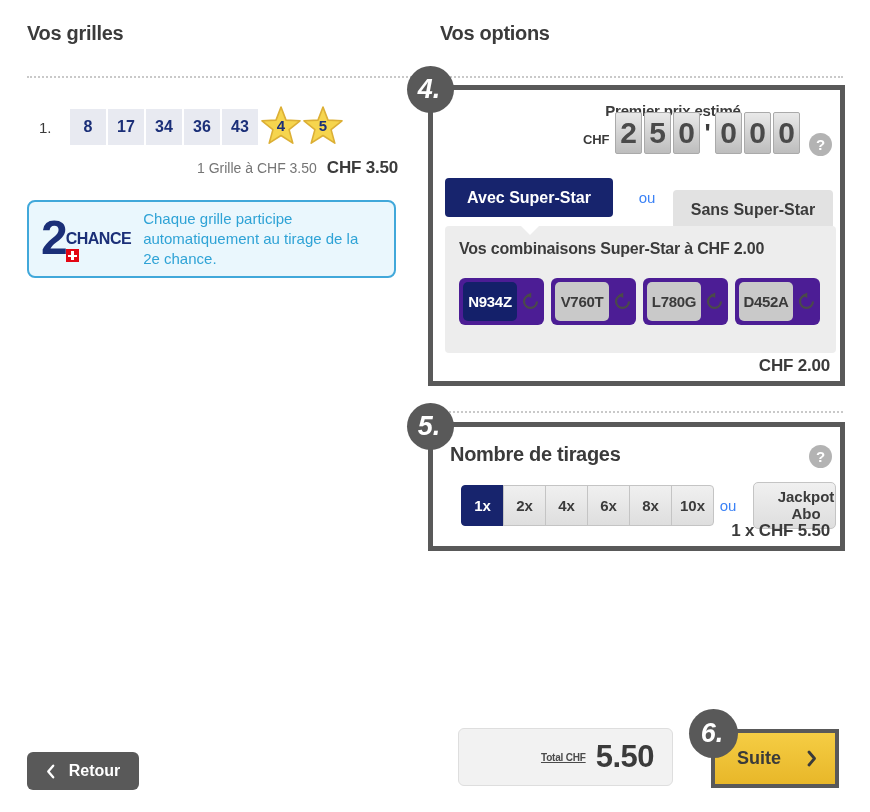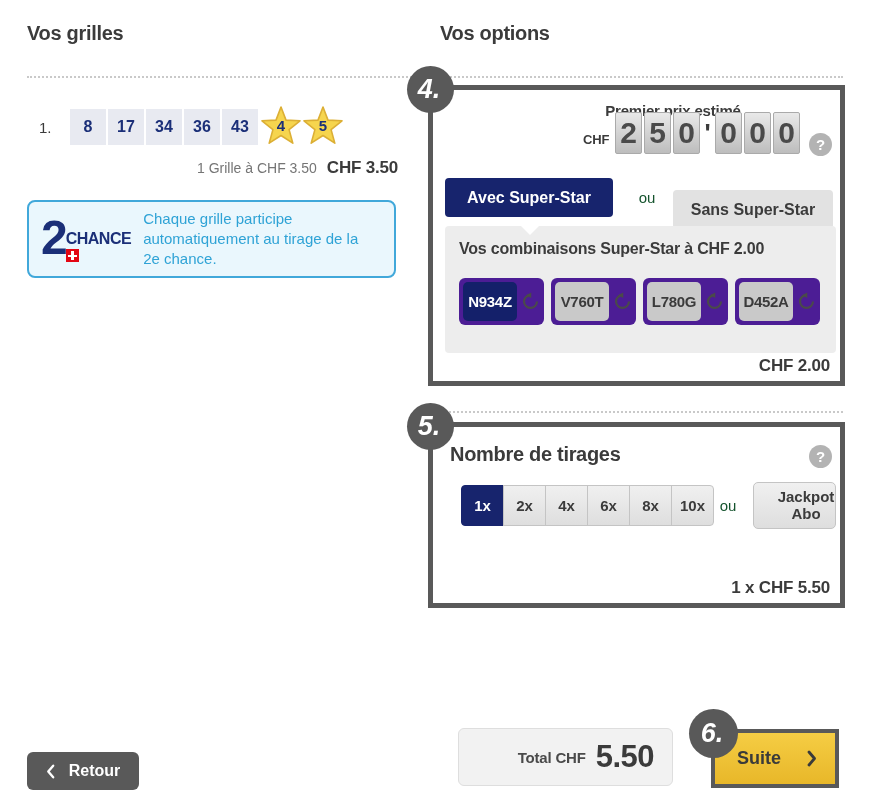--- a/index.html
+++ b/index.html
@@ -49,21 +49,21 @@
   .digit-apos{width:11px;text-align:center;font-size:26px;font-weight:bold;color:#3b3b3b;}
 
   .help-circle{width:23px;height:23px;border-radius:50%;background:#b3b3b3;color:#fff;
                font-size:15px;font-weight:bold;display:flex;align-items:center;
                justify-content:center;cursor:pointer;}
 
   .opt-btn{box-sizing:border-box;display:flex;align-items:center;justify-content:center;
            font-weight:bold;font-size:16px;border-radius:4px;cursor:pointer;}
   .opt-btn.navy{background:#17246d;color:#fff;}
   .opt-btn.gray{background:#e2e2e2;color:#3b3b3b;}
-  .ou{font-size:15px;color:#14532d;display:flex;align-items:center;justify-content:center;}
+  .ou{font-size:15px;color:#3b82f6;display:flex;align-items:center;justify-content:center;}
 
   .combos-panel{box-sizing:border-box;background:#ededed;border-radius:4px;}
   .notch{position:absolute;top:0;width:0;height:0;border-left:9px solid transparent;
          border-right:9px solid transparent;border-top:9px solid #fff;}
   .combos-label{font-size:16px;font-weight:bold;letter-spacing:-.2px;color:#3b3b3b;}
   .combos-row{display:flex;gap:7px;}
   .combo{box-sizing:border-box;width:85px;height:47px;background:#4c1d95;border-radius:6px;
          display:flex;align-items:center;padding:4px;cursor:pointer;}
   .combo-code{width:54px;height:39px;border-radius:5px;background:#c9c9c9;color:#3b3b3b;
               font-size:15px;font-weight:bold;display:flex;align-items:center;
@@ -85,21 +85,21 @@
                font-size:15px;line-height:1.08;display:flex;flex-direction:column;
                align-items:center;justify-content:center;cursor:pointer;text-align:center;}
 
   
   .retour-btn{box-sizing:border-box;width:112px;height:38px;background:#595959;border-radius:6px;
               color:#fff;font-weight:bold;font-size:16px;display:flex;align-items:center;
               justify-content:center;gap:14px;cursor:pointer;}
   .total-box{box-sizing:border-box;width:215px;height:58px;background:#f2f2f2;
              border:1px solid #dedede;border-radius:6px;display:flex;align-items:center;
              justify-content:flex-end;gap:10px;padding-right:18px;}
-  .total-label{font-size:15px;font-weight:bold;color:#4a4a4a;letter-spacing:-.2px;}
+  .total-label{font-size:10px;font-weight:bold;color:#4a4a4a;letter-spacing:-.2px;text-decoration:underline;}
   .total-value{font-size:31px;font-weight:bold;color:#3b3b3b;letter-spacing:-.5px;}
   .suite-btn{box-sizing:border-box;width:128px;height:59px;background:linear-gradient(#f5cd44,#e8b729);
              border:4px solid #595959;display:flex;align-items:center;justify-content:space-between;
              padding:0 18px 0 22px;cursor:pointer;}
   .suite-label{font-size:18px;font-weight:bold;color:#3a3a3a;}
 
   
   .ss-logo{position:relative;width:132px;height:66px;}
   .ss-star{position:absolute;left:52px;top:0px;}
   .ss-pill{position:absolute;left:0px;top:26px;background:#e8232e;border:2px solid #fff;
@@ -210,21 +210,21 @@
         </div>
     </div>
 
     <div class="abs panel-price" style="right:10px;bottom:5px;">CHF 2.00</div>
   </div>
 
   <div class="abs dotted" style="left:434px;top:411px;width:409px;"></div>
 
   <div class="abs badge" style="left:407px;top:403px;">5.</div>
 
-  <div class="abs panel" style="left:428px;top:422px;width:417px;height:186px;">
+  <div class="abs panel" style="left:428px;top:422px;width:417px;height:129px;">
     <div class="abs panel-title" style="left:17px;top:16px;">Nombre de tirages</div>
     <div class="abs help-circle" style="right:8px;top:18px;">?</div>
 
     <div class="abs seg-row" style="left:12px;top:58px;padding-left:16px;">
         <div class="seg selected">1x</div>
         <div class="seg">2x</div>
         <div class="seg">4x</div>
         <div class="seg">6x</div>
         <div class="seg">8x</div>
         <div class="seg">10x</div>

